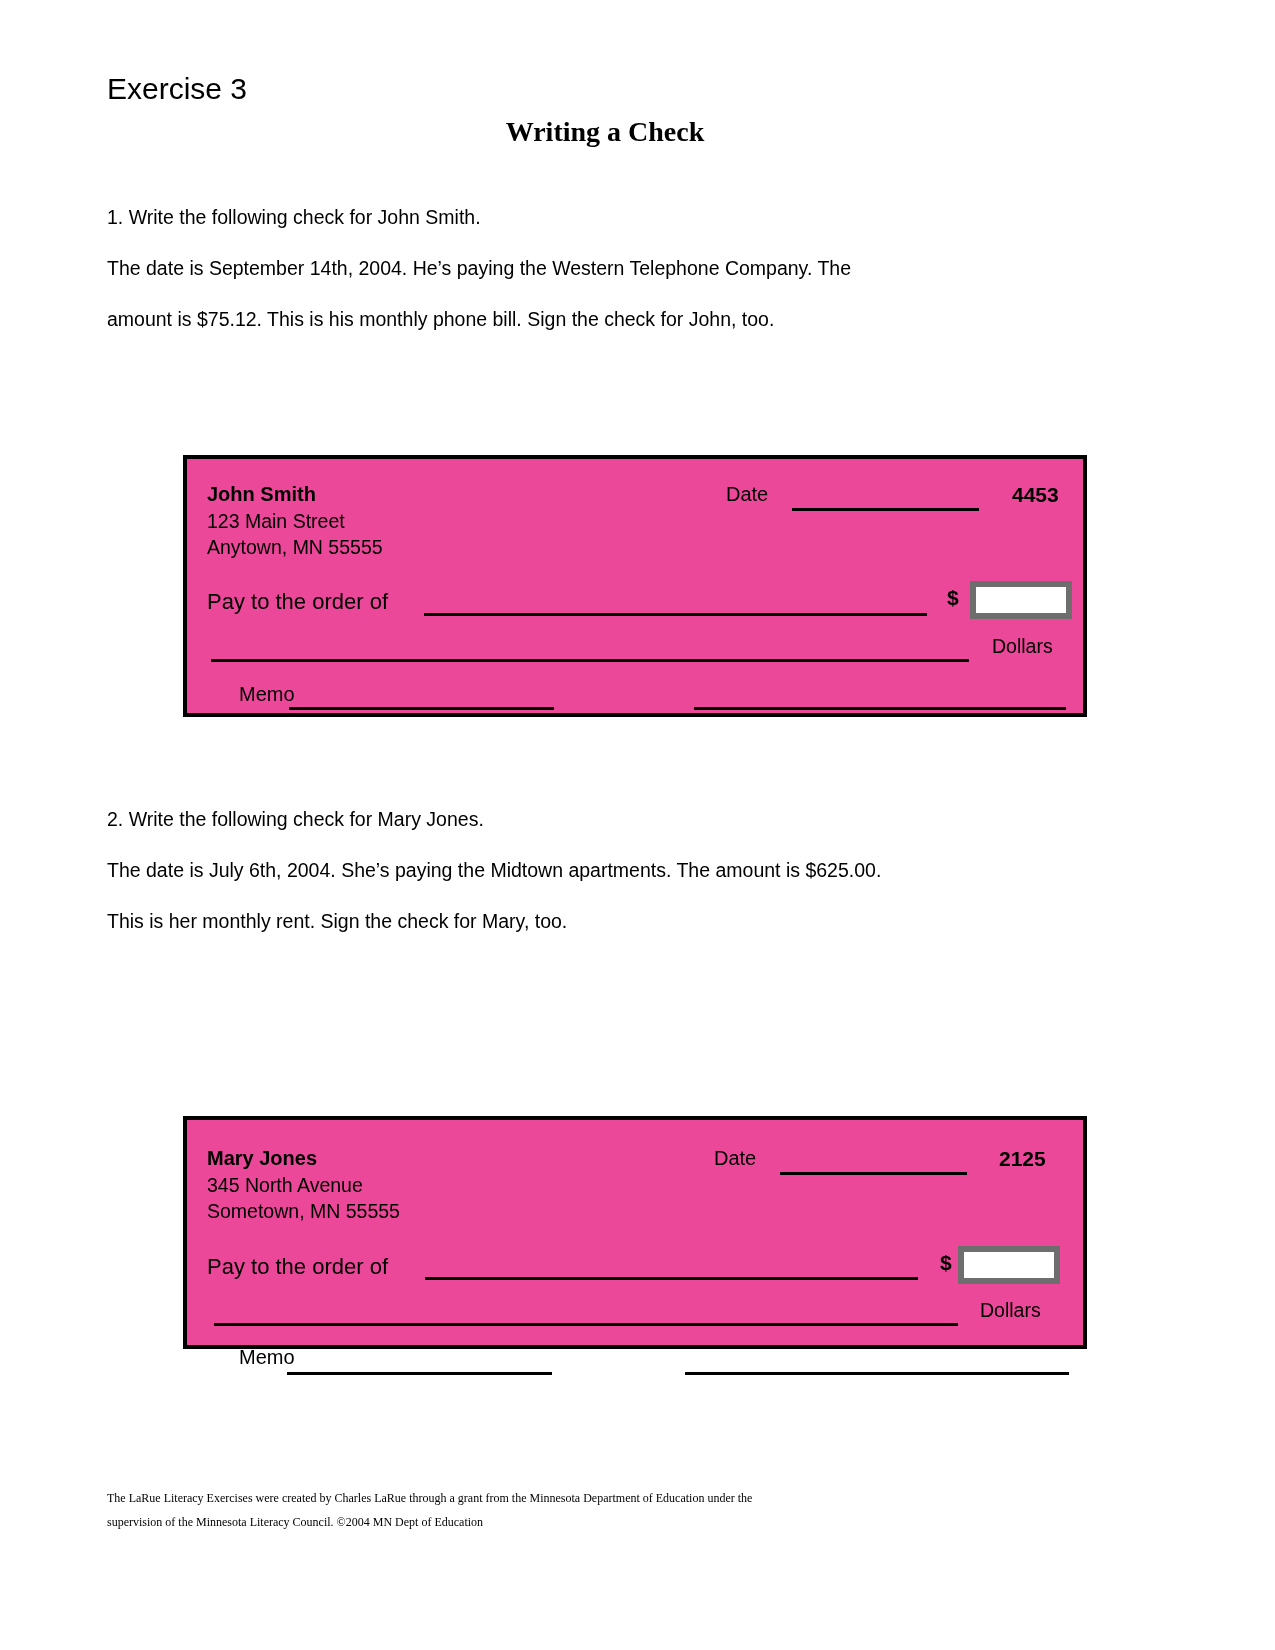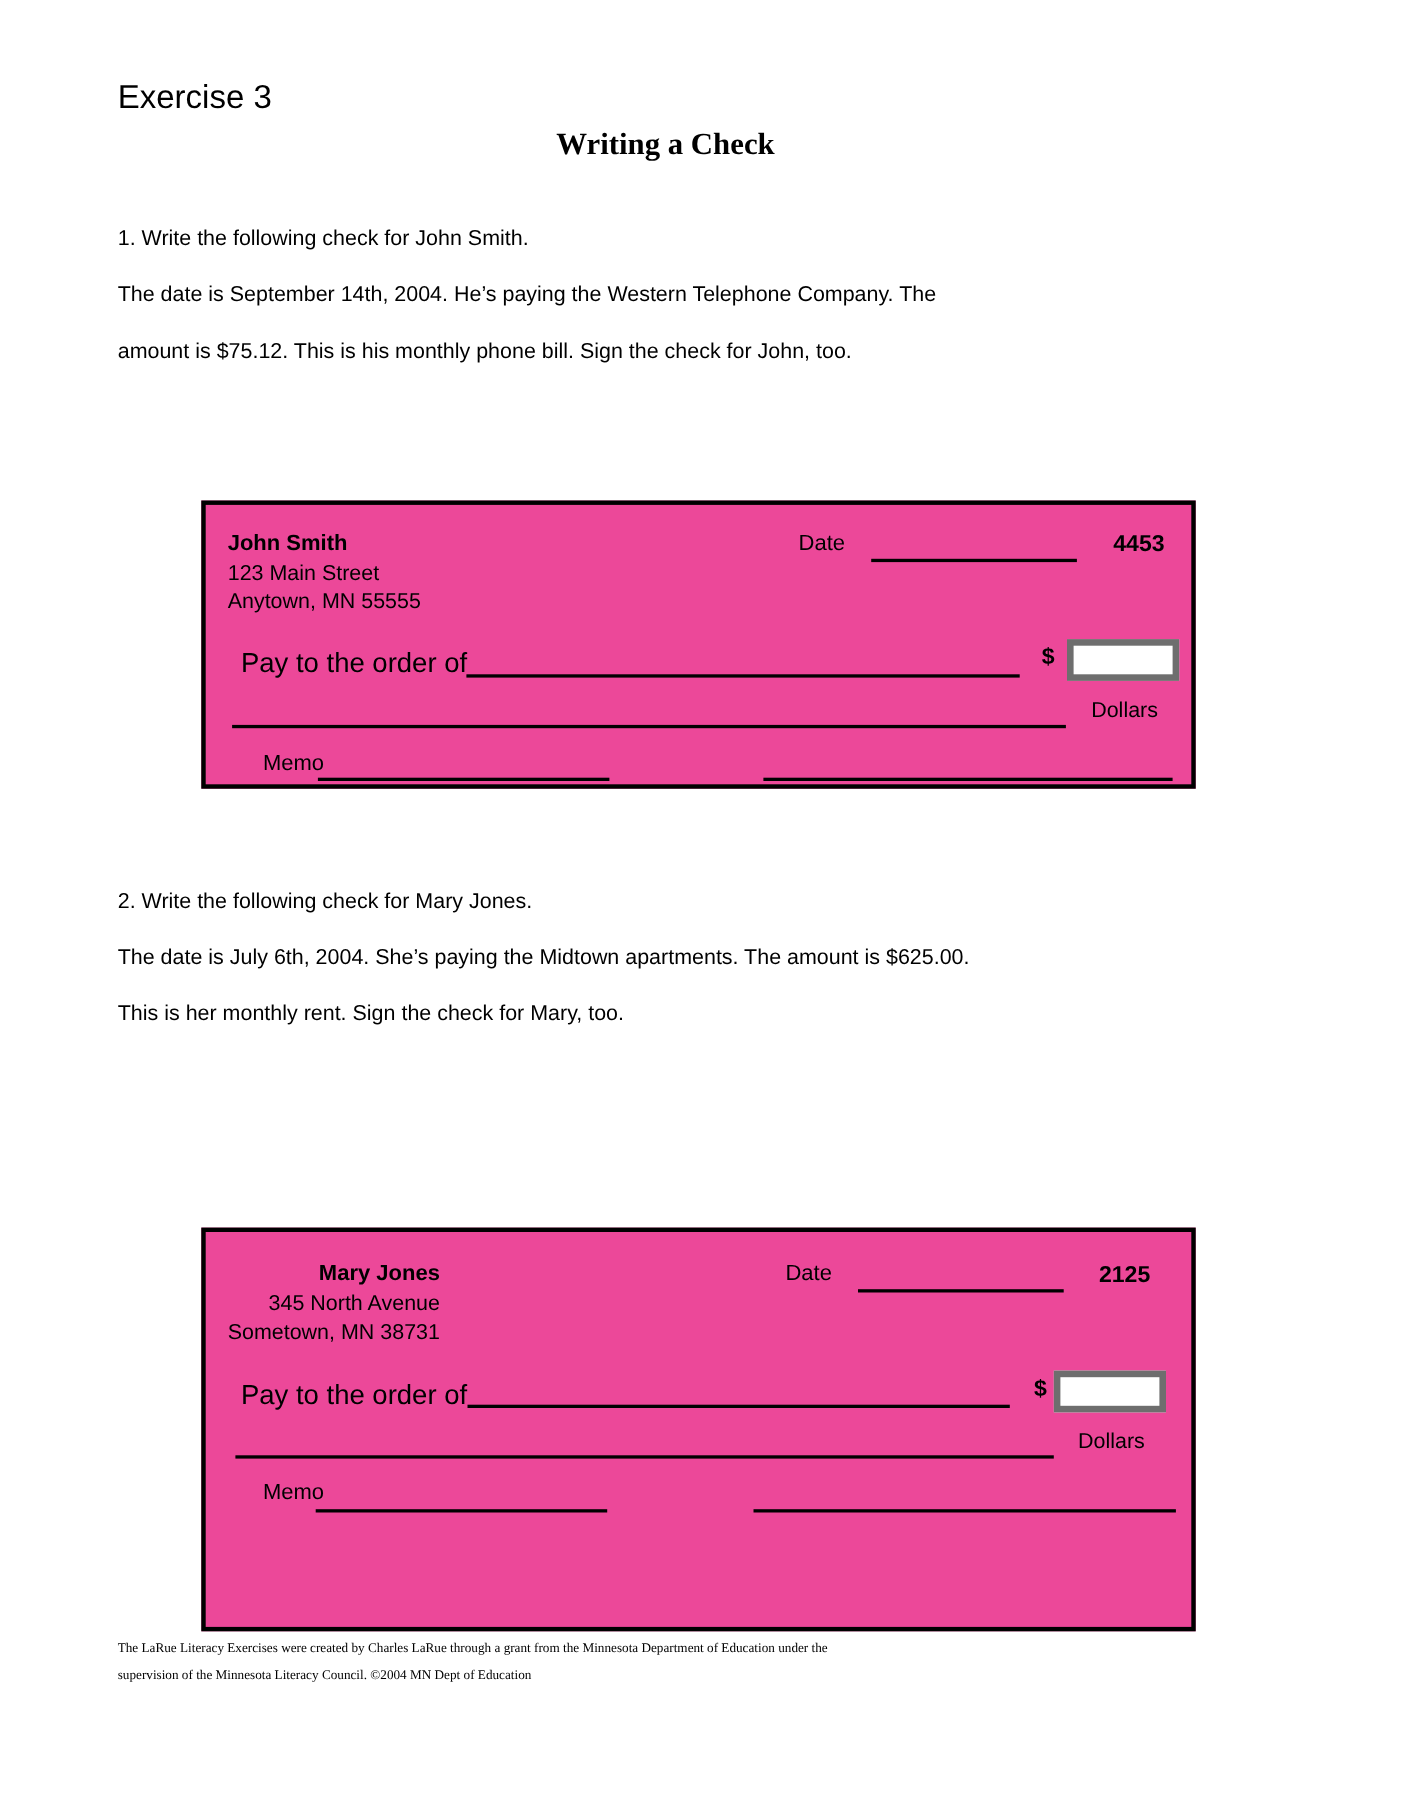--- a/index.html
+++ b/index.html
@@ -19,37 +19,37 @@
   .para { position: absolute; left: 107px; font-size: 19.5px; }
   .para .line { height: 51px; line-height: 51px; white-space: nowrap; }
   .para1 { top: 192px; }
   .para2 { top: 794px; }
 
   .check {
     position: absolute; left: 183px; width: 904px; box-sizing: border-box;
     border: 4px solid #000; background: #ec4899;
   }
   .check1 { top: 455px; height: 262px; }
-  .check2 { top: 1116px; height: 367px; text-align: right; }
+  .check2 { top: 1116px; height: 233px; }
 
   .rule { height: 3px; background: #000; }
 
   .name-block { left: 20px; top: 22px; font-size: 19.5px; line-height: 26.5px; }
   .payer-name { font-weight: bold; font-size: 20px; }
   .check2 .name-block { top: 25px; }
 
   .date-label { left: 539px; top: 24px; font-size: 20px; }
   .check2 .date-label { left: 527px; top: 27px; }
   .date-line { left: 605px; top: 49px; width: 187px; }
   .check2 .date-line { left: 593px; top: 52px; }
 
   .check-number { left: 825px; top: 24px; font-size: 21px; font-weight: bold; }
   .check2 .check-number { left: 812px; top: 27px; }
 
-  .payto-label { left: 20px; top: 130px; font-size: 25px; margin-left: 12px; }
+  .payto-label { left: 20px; top: 130px; font-size: 22px; }
   .check2 .payto-label { left: 20px; top: 134px; }
   .payee-line { left: 237px; top: 154px; width: 503px; }
   .check2 .payee-line { left: 238px; top: 157px; width: 493px; }
 
   .dollar-sign { left: 760px; top: 127px; font-size: 21px; font-weight: bold; }
   .check2 .dollar-sign { left: 753px; top: 131px; }
   .amount-box {
     left: 783px; top: 122px; width: 102px; height: 38px; box-sizing: border-box;
     border: 6px solid #6e6e6e; background: #fff;
   }
@@ -110,21 +110,21 @@
   <div class="para para2">
     <div class="line">2. Write the following check for Mary Jones.</div>
     <div class="line">The date is July 6th, 2004. She’s paying the Midtown apartments. The amount is $625.00.</div>
     <div class="line">This is her monthly rent. Sign the check for Mary, too.</div>
   </div>
 
   <div class="check check2">
     <div class="abs name-block">
       <div class="payer-name">Mary Jones</div>
       <div>345 North Avenue</div>
-      <div>Sometown, MN 38731</div>
+      <div>Sometown, MN 55555</div>
     </div>
     <div class="abs date-label">Date</div>
     <div class="abs rule date-line"></div>
     <div class="abs check-number">2125</div>
     <div class="abs payto-label">Pay to the order of</div>
     <div class="abs rule payee-line"></div>
     <div class="abs dollar-sign">$</div>
     <div class="abs amount-box"></div>
     <div class="abs rule words-line"></div>
     <div class="abs dollars-label">Dollars</div>

